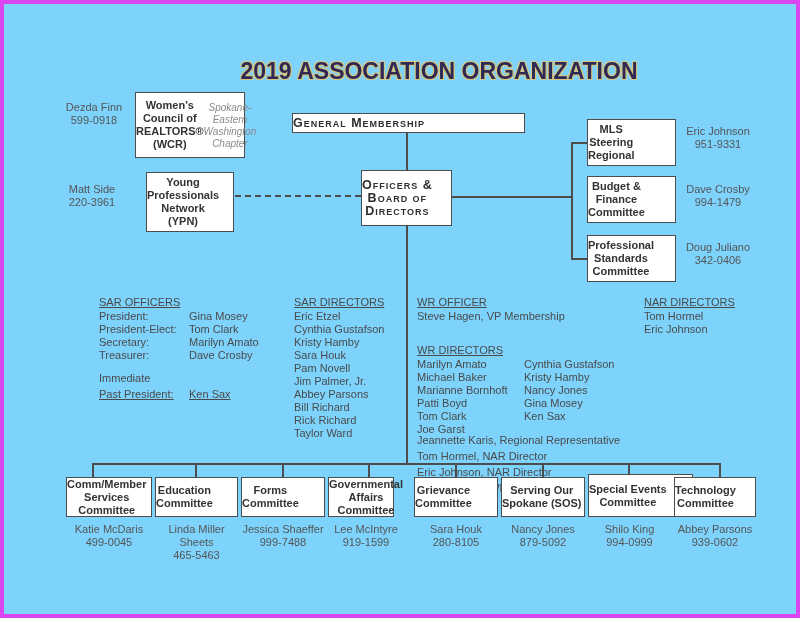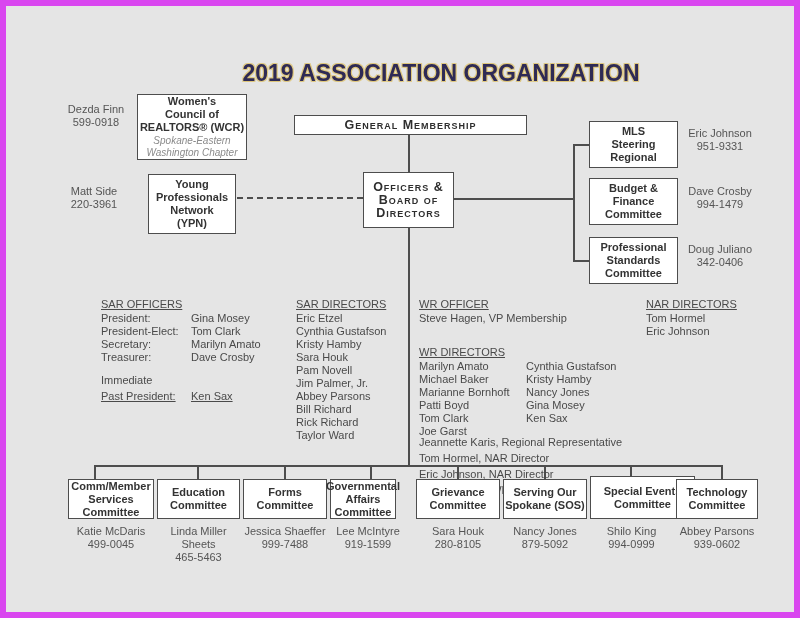--- a/index.html
+++ b/index.html
@@ -1,32 +1,32 @@
 <!DOCTYPE html>
 <html><head>
 <meta charset="utf-8">
 <style>
   html,body{margin:0;padding:0;background:#fff;}
   #page{
-    position:relative;width:800px;height:618px;background:#e5e5e5;
+    position:relative;width:800px;height:618px;background:#7dd3fc;
     font-family:"Liberation Sans","DejaVu Sans",sans-serif;
-    border:6px solid #d946ef;box-sizing:border-box;overflow:hidden;
+    border:4px solid #d946ef;box-sizing:border-box;overflow:hidden;
     color:#4a4a4a;
   }
   .abs{position:absolute;}
   .pre{white-space:pre-line;}
   #title{
     top:54px;left:230px;width:410px;text-align:center;
     font-size:23px;font-weight:bold;letter-spacing:0px;color:#2e2a55;
     text-shadow:1px 1px 0 rgba(222,198,120,.85),-1px -1px 0 rgba(222,198,120,.85),
                 1px -1px 0 rgba(222,198,120,.85),-1px 1px 0 rgba(222,198,120,.85);
   }
   .box{
     position:absolute;border:1.5px solid #4d4d4d;background:#fff;
-    display:flex;flex-direction:column;align-items:center;justify-content:center;
+    display:flex;flex-direction:row;align-items:center;justify-content:space-between;
     text-align:center;font-weight:bold;font-size:11px;line-height:13px;color:#333;
     box-sizing:border-box;
   }
   .smallcaps{font-variant:small-caps;letter-spacing:1px;font-size:12.5px;color:#2e2e2e;}
   .wcr-sub{font-weight:normal;font-style:italic;font-size:10px;line-height:12px;color:#8a8a8a;margin-top:1px;}
   .contact{position:absolute;font-size:11px;line-height:13px;color:#555;text-align:center;}
   .line{position:absolute;background:#4d4d4d;}
   .dash{position:absolute;border-top:2px dashed #4d4d4d;background:none;}
   .list{position:absolute;font-size:11px;line-height:13px;color:#4a4a4a;}
   .list .hdr{text-decoration:underline;margin-bottom:1px;}

